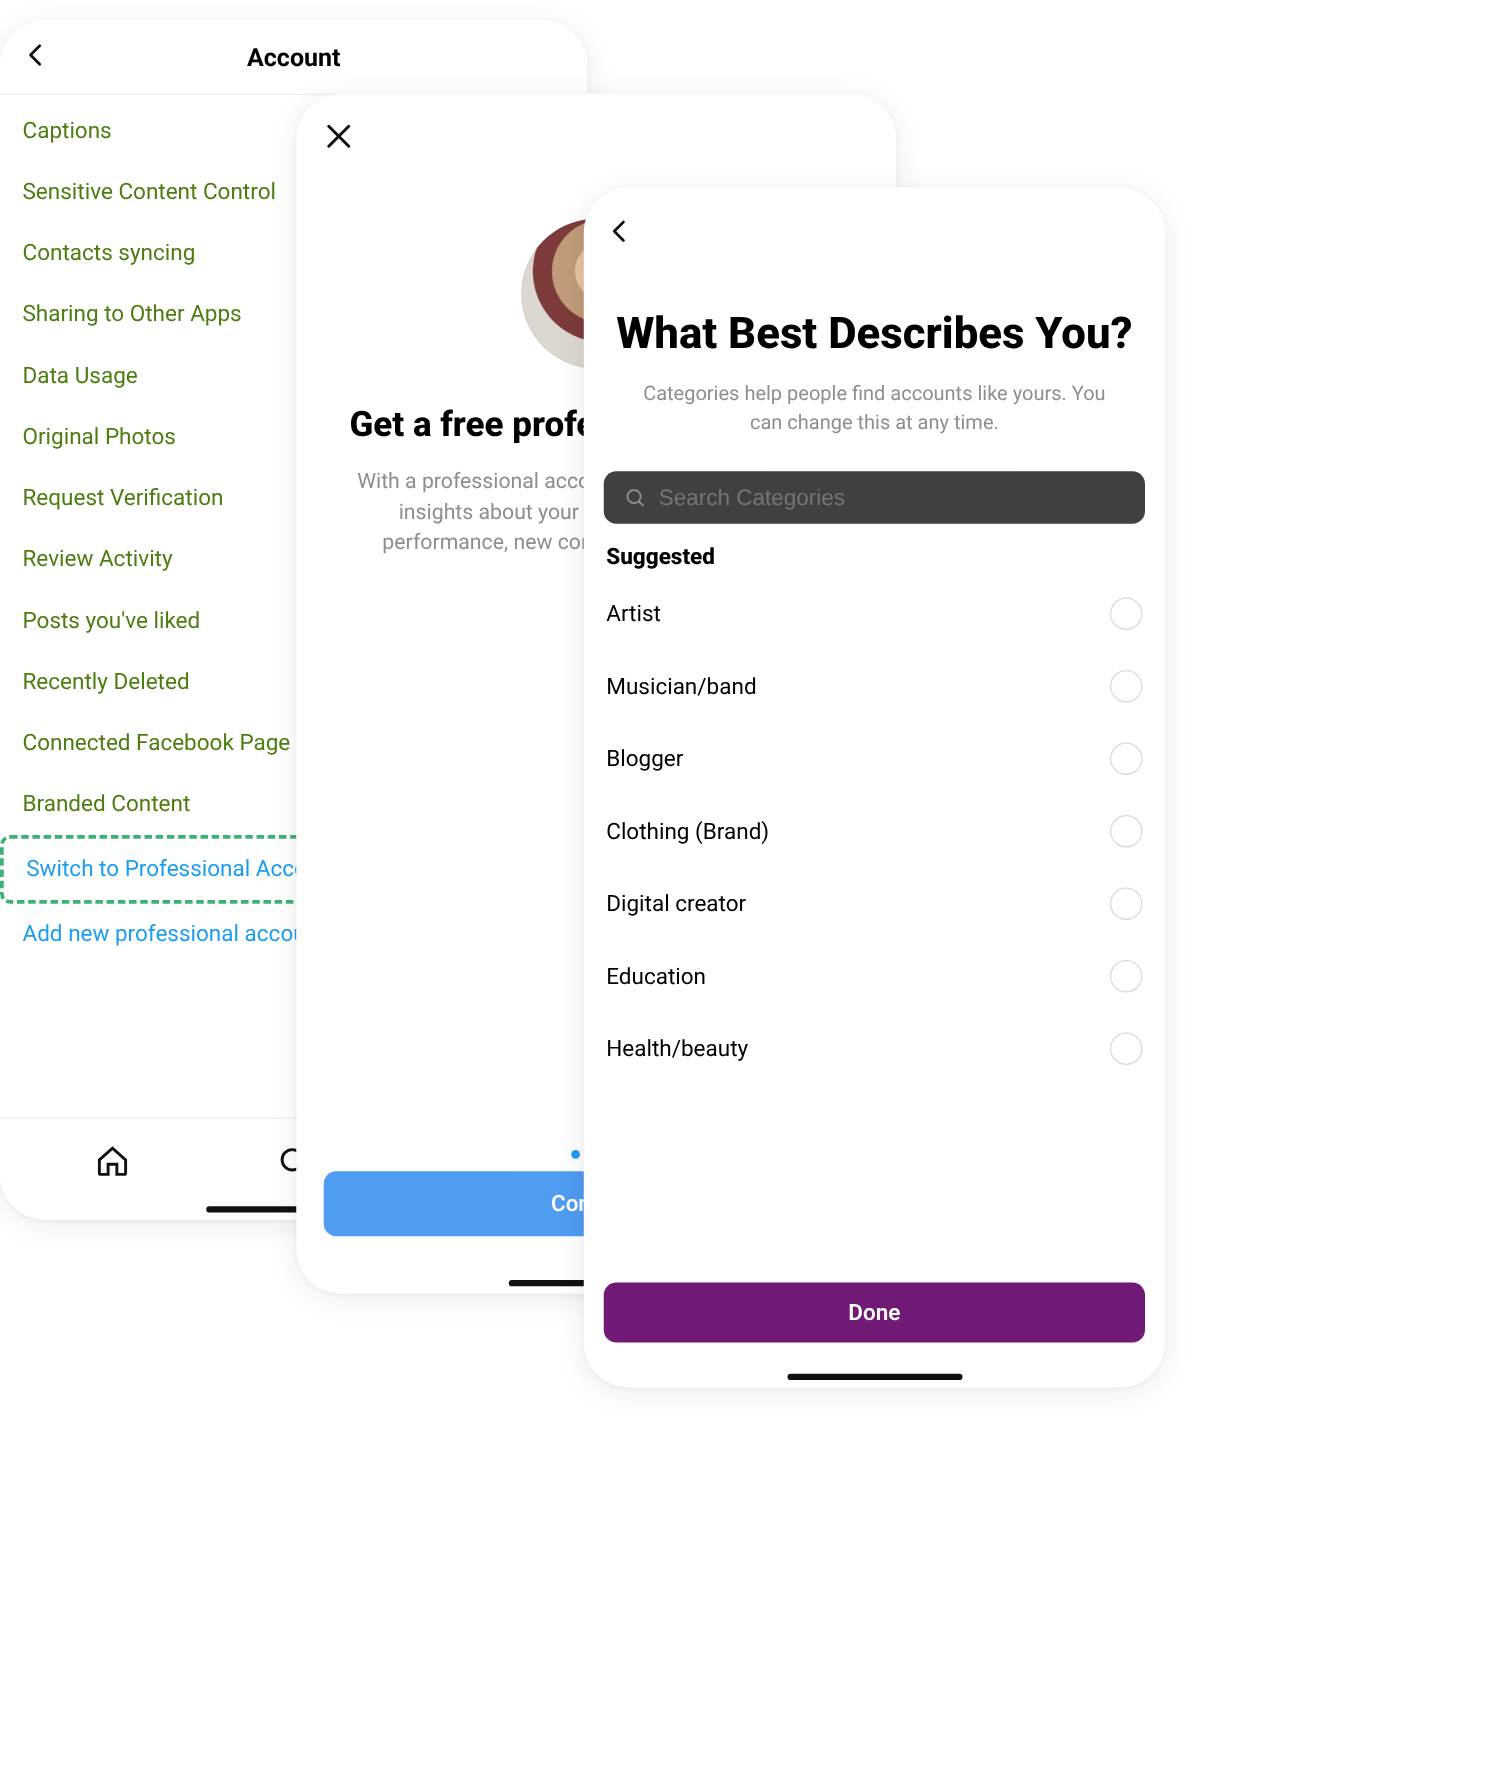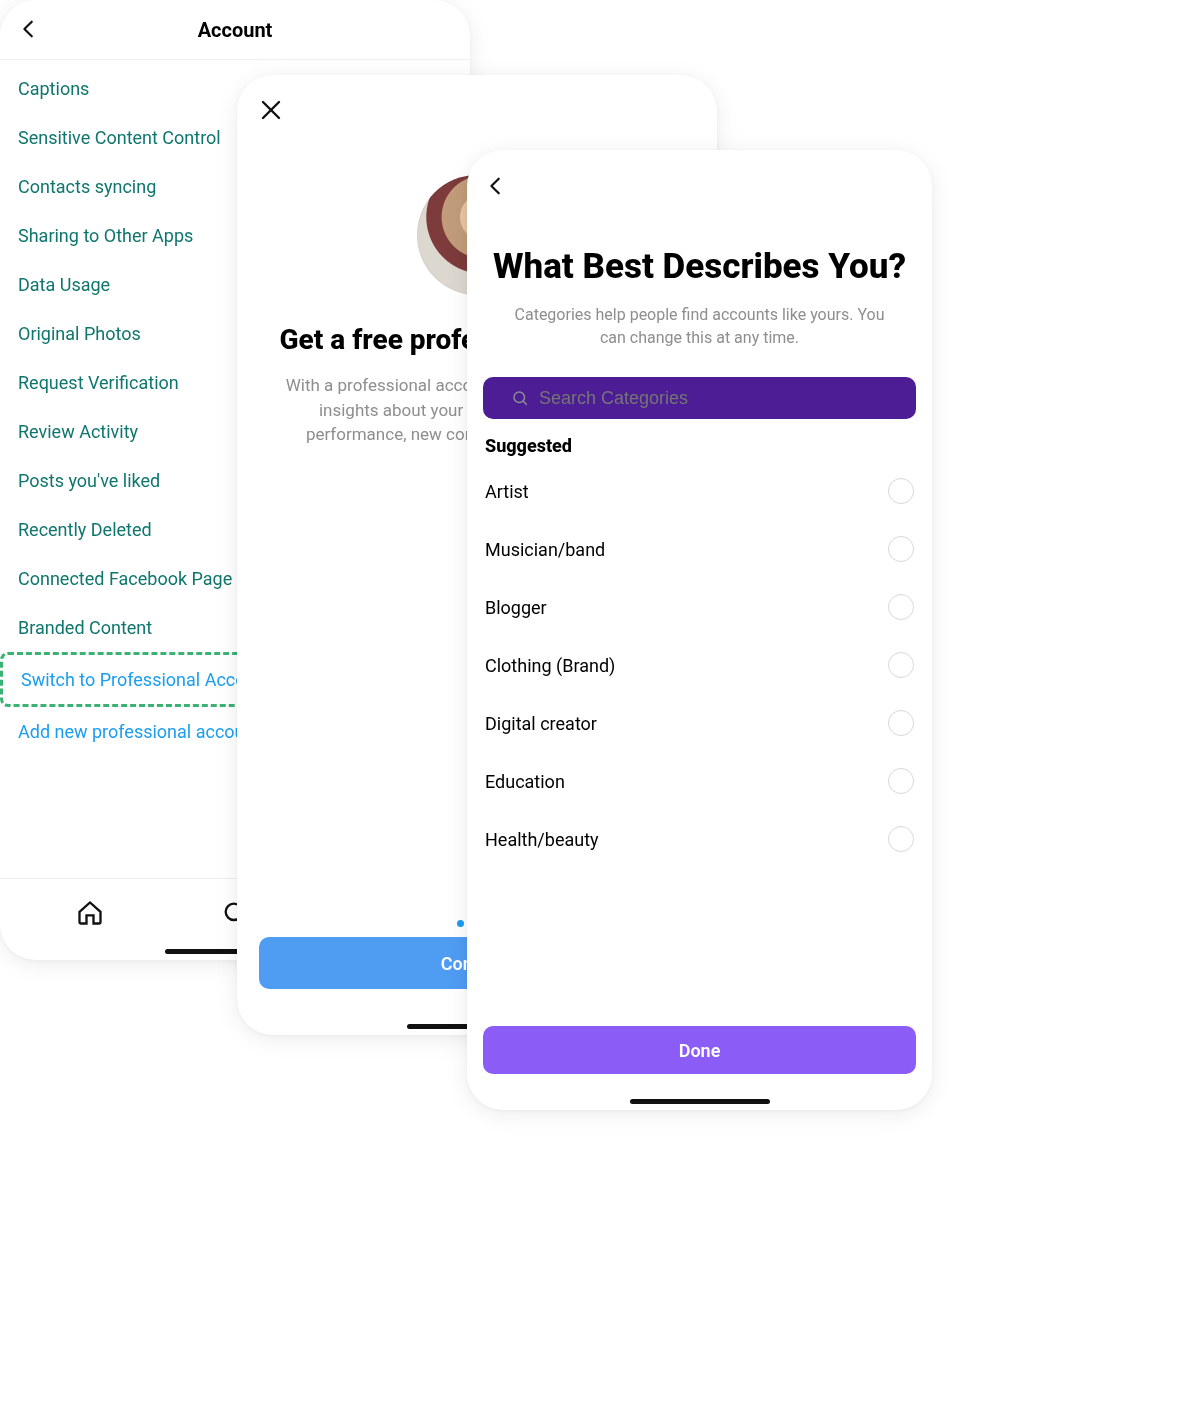--- a/index.html
+++ b/index.html
@@ -13,21 +13,21 @@
     overflow: hidden;
   }
   .phone {
     position: absolute;
     background: #fff;
     border-radius: 36px;
     box-shadow: 0 4px 24px rgba(0,0,0,0.08), 0 1px 4px rgba(0,0,0,0.04);
     overflow: hidden;
   }
   
-  .s1 { left: 0; top: 0; width: 470px; height: 960px; }
+  .s1 { left: 0; top: 16px; width: 470px; height: 960px; }
   .s1-header {
     display: flex;
     align-items: center;
     height: 60px;
     border-bottom: 1px solid #eee;
     position: relative;
     padding: 0 18px;
   }
   .back-chevron {
     font-size: 30px;
@@ -39,21 +39,21 @@
     position: absolute;
     left: 0; right: 0;
     text-align: center;
     font-weight: 700;
     font-size: 20px;
   }
   .s1-list { padding: 4px 0 0 0; }
   .s1-item {
     padding: 14px 18px;
     font-size: 18px;
-    color: #0f766e;
+    color: #4d7c0f;
     cursor: pointer;
   }
   .s1-item.link { color: #1b9df0; }
   .highlight-box {
     margin: 0 8px 0 0;
     border: 3px dashed #3bb273;
     border-radius: 8px;
     padding-left: 10px;
   }
   .s1-navbar {
@@ -151,26 +151,26 @@
   .s3-sub {
     color: #8e8e8e;
     font-size: 16px;
     text-align: center;
     padding: 0 40px;
     line-height: 1.45;
     margin-bottom: 28px;
   }
   .search-wrap {
     margin: 0 16px 16px;
-    background: #4c1d95;
+    background: #404040;
     border-radius: 10px;
     height: 42px;
     display: flex;
     align-items: center;
-    padding: 0 28px;
+    padding: 0 16px;
     color: #8e8e8e;
   }
   .search-ic { width: 18px; height: 18px; margin-right: 8px; }
   .search-input {
     border: none;
     background: transparent;
     outline: none;
     font-size: 18px;
     color: #8e8e8e;
     flex: 1;
@@ -192,21 +192,21 @@
   .radio {
     width: 26px; height: 26px;
     border: 1.5px solid #d9d9d9;
     border-radius: 50%;
   }
   .s3-done {
     position: absolute;
     left: 16px; right: 16px; bottom: 36px;
     height: 48px;
     border-radius: 10px;
-    background: #8b5cf6;
+    background: #701a75;
     color: #fff;
     font-size: 18px;
     font-weight: 600;
     display: flex;
     align-items: center;
     justify-content: center;
     cursor: pointer;
   }
 </style>
 </head>

